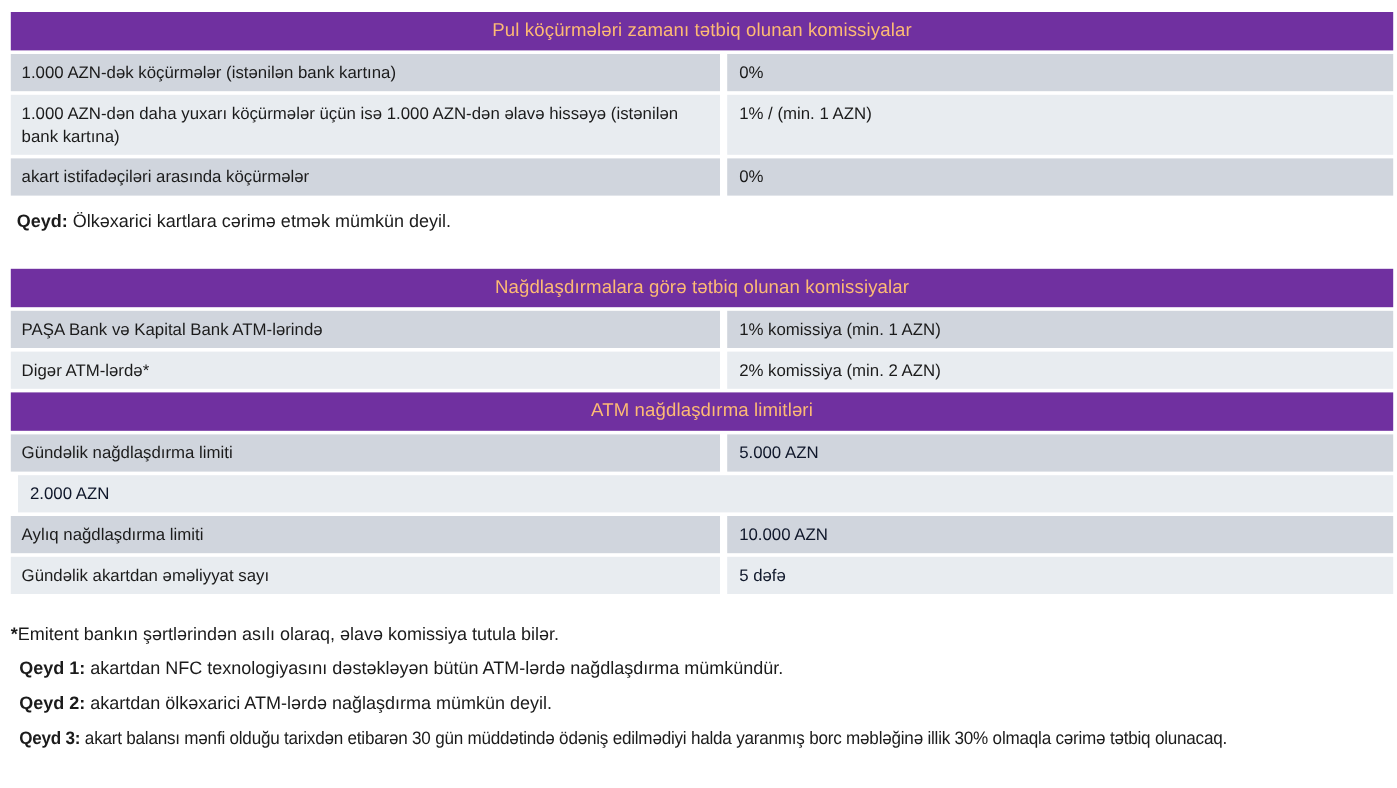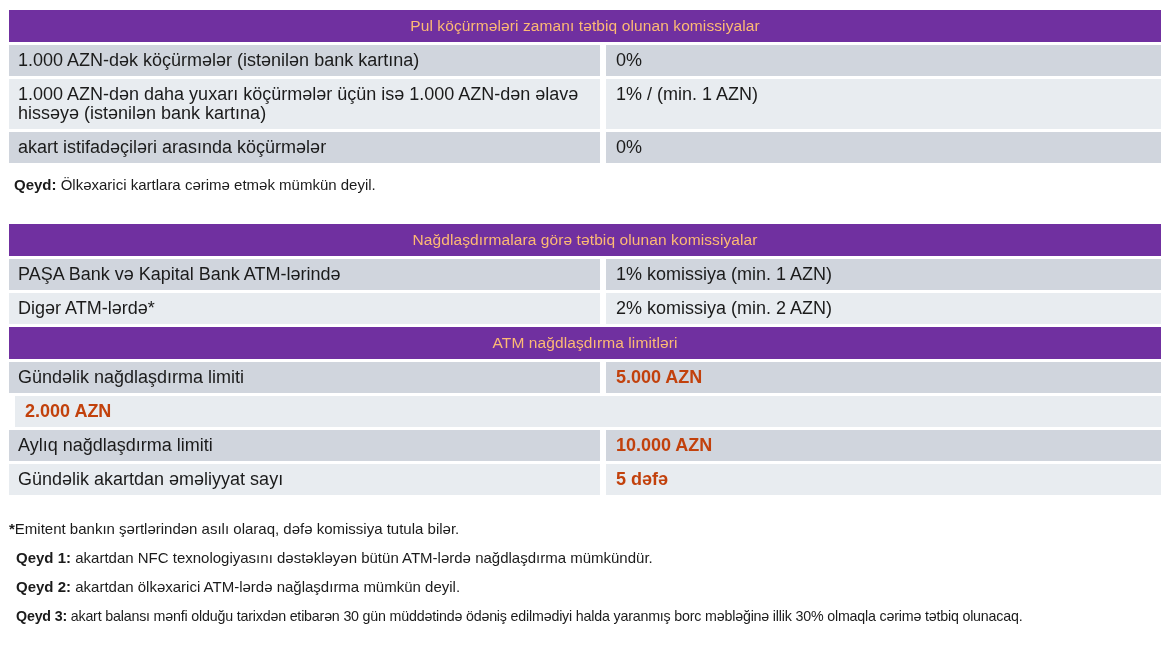--- a/index.html
+++ b/index.html
@@ -30,29 +30,29 @@
     margin-bottom: 3px;
     letter-spacing: 0.1px;
   }
   .tbl-row {
     display: flex;
     margin-bottom: 3px;
     align-items: stretch;
   }
   .cell {
     box-sizing: border-box;
-    font-size: 18px;
+    font-size: 14px;
     line-height: 19px;
     padding: 6px 10px 6px 9px;
   }
   .cell-label { width: 51.3%; }
   .cell-value { flex: 1; margin-left: 6px; padding-left: 10px; }
   .shade-dark  { background: #d0d5dd; }
   .shade-light { background: #e8ecf0; }
-  .value-red { color: #c2410c; font-weight: bold; }
+  .value-red { color: #0f172a; }
   
   .note {
     font-size: 15px;
     line-height: 19px;
   }
   .note-first { margin: 12px 0 0 5px; }
   .gap-before-table2 { height: 30px; }
   .footnotes { margin-top: 24px; }
   .fn { margin: 0 0 10px 0; }
   .fn-asterisk { margin-left: 0px; }
@@ -119,21 +119,21 @@
       <div class="cell cell-value shade-dark value-red">10.000 AZN</div>
     </div>
     <div class="tbl-row">
       <div class="cell cell-label shade-light">Gündəlik akartdan əməliyyat sayı</div>
       <div class="cell cell-value shade-light value-red">5 dəfə</div>
     </div>
   </div>
 
   <div class="footnotes">
     <div class="note fn fn-asterisk">
-      <b>*</b><span>Emitent bankın şərtlərindən asılı olaraq, dəfə komissiya tutula bilər.</span>
+      <b>*</b><span>Emitent bankın şərtlərindən asılı olaraq, əlavə komissiya tutula bilər.</span>
     </div>
     <div class="note fn fn-qeyd">
       <b>Qeyd 1:</b><span> akartdan NFC texnologiyasını dəstəkləyən bütün ATM-lərdə nağdlaşdırma mümkündür.</span>
     </div>
     <div class="note fn fn-qeyd">
       <b>Qeyd 2:</b><span> akartdan ölkəxarici ATM-lərdə nağlaşdırma mümkün deyil.</span>
     </div>
     <div class="note fn fn-qeyd fn-condensed">
       <b>Qeyd 3:</b><span> akart balansı mənfi olduğu tarixdən etibarən 30 gün müddətində ödəniş edilmədiyi halda yaranmış borc məbləğinə illik 30% olmaqla cərimə tətbiq olunacaq.</span>
     </div>

